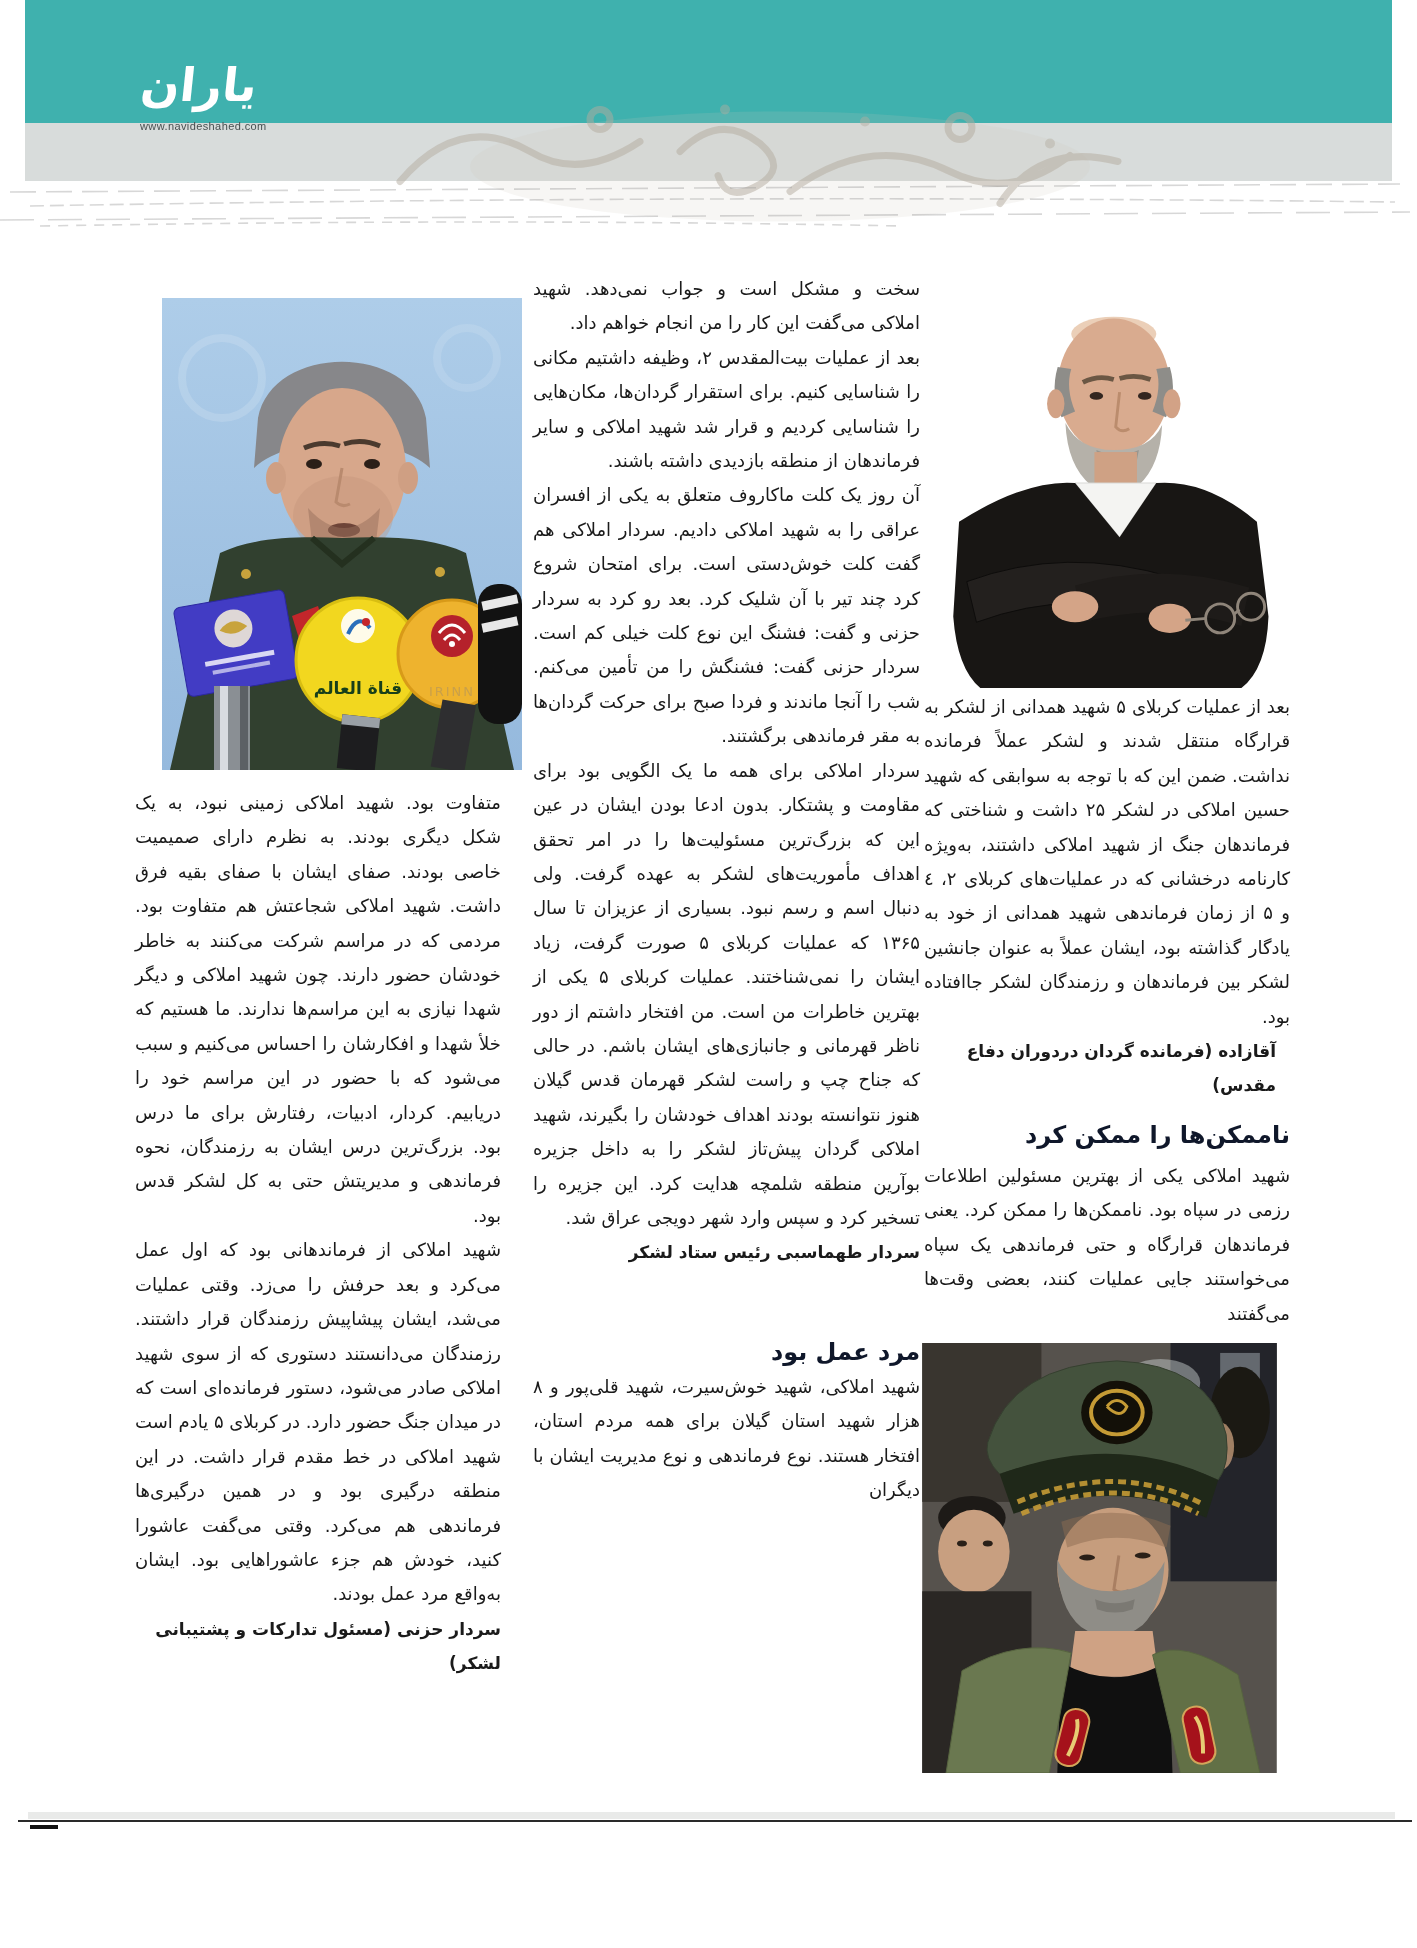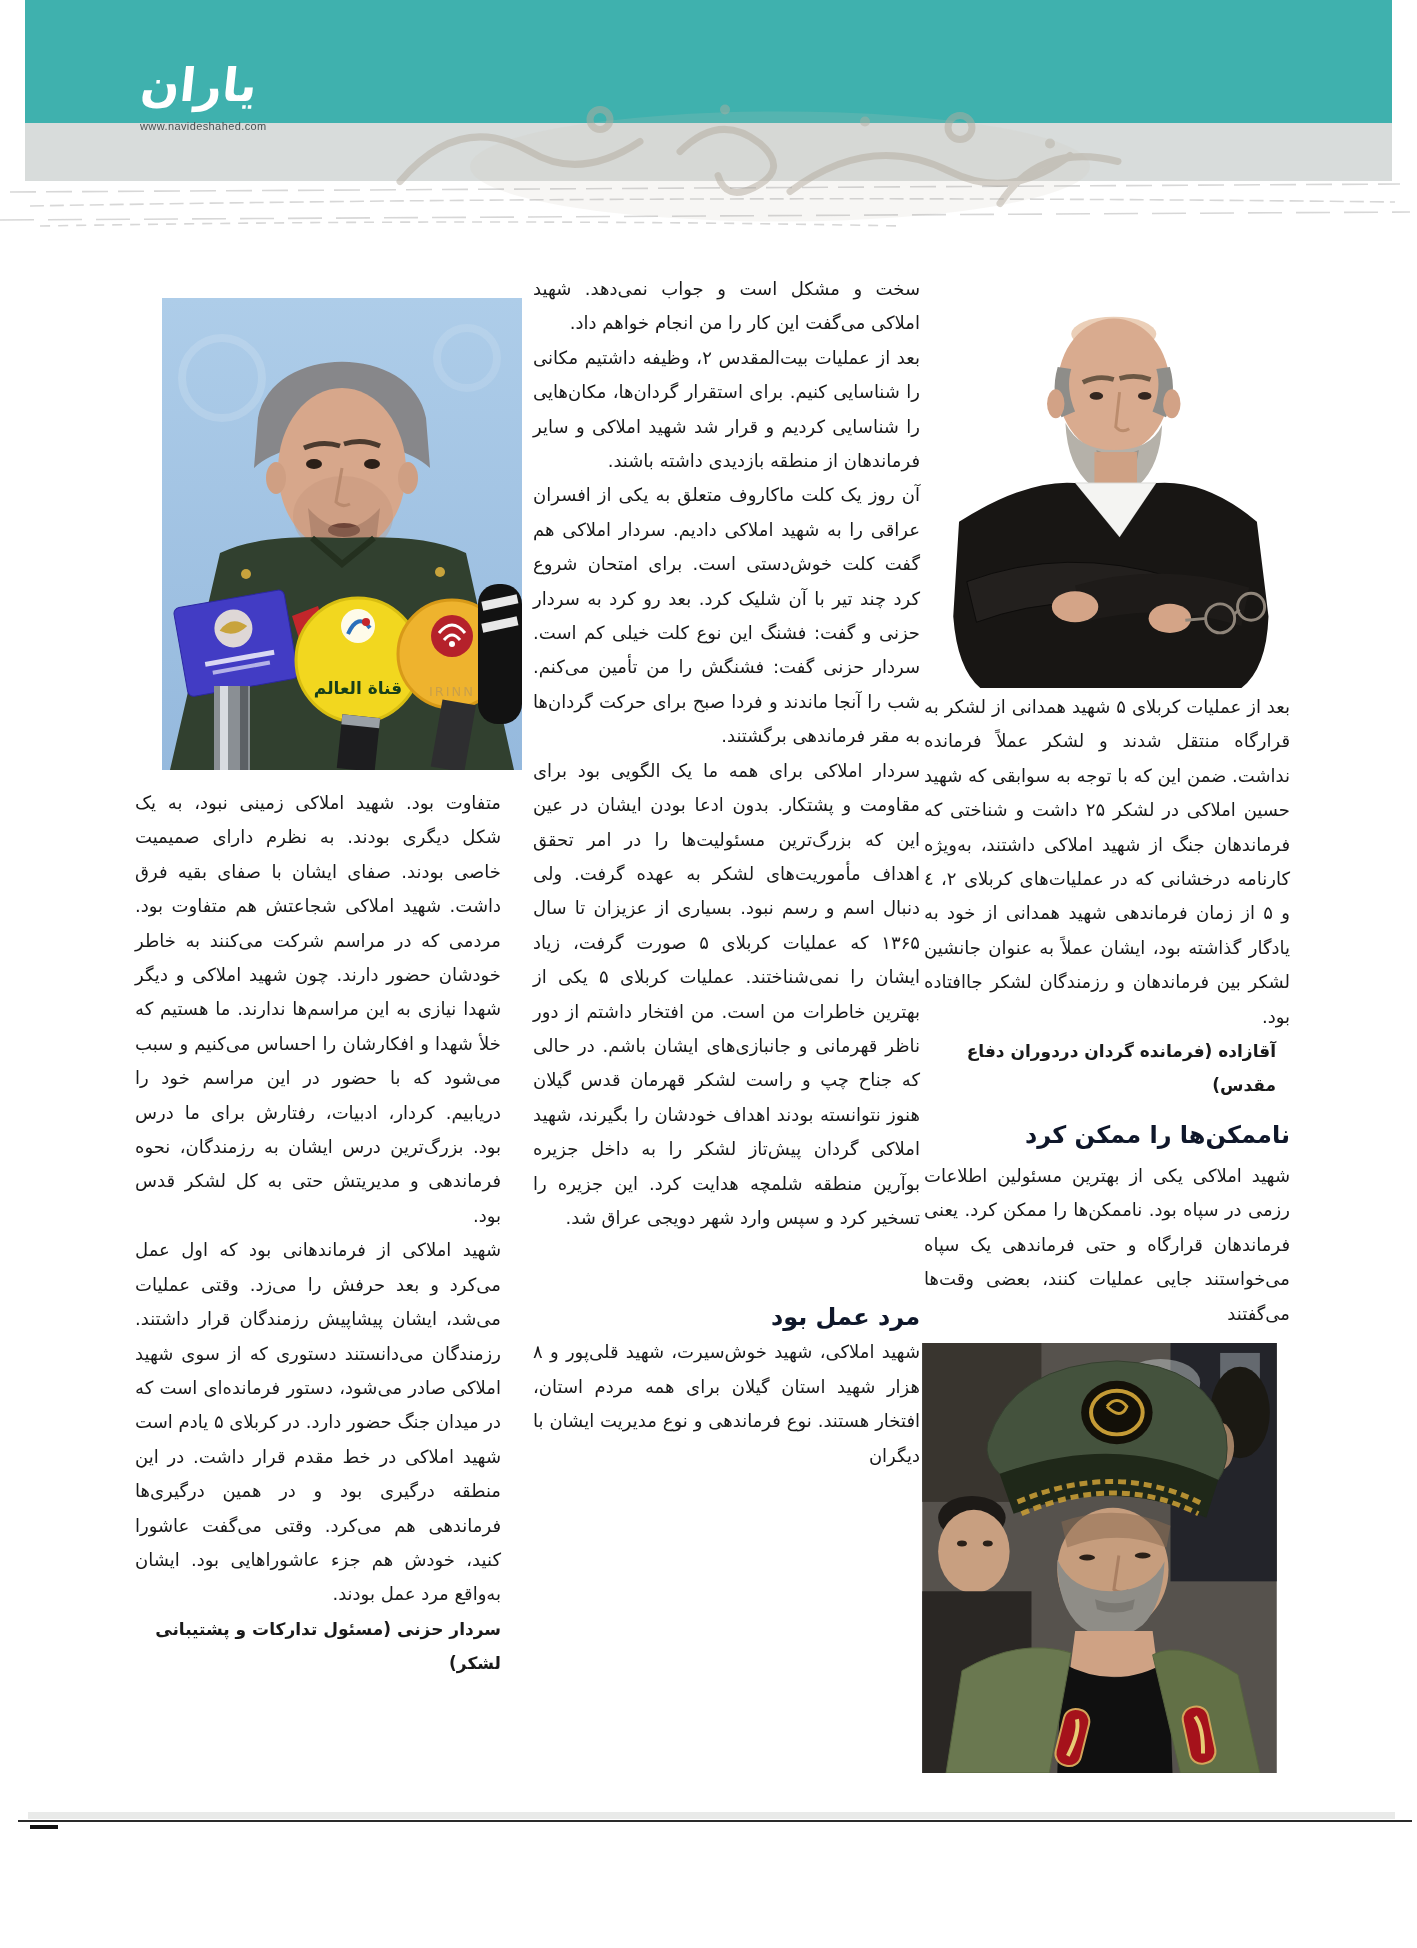--- a/index.html
+++ b/index.html
@@ -168,20 +168,21 @@
         <path d="M279,376 q6,12 0,38" fill="none" stroke="#e7cc74" stroke-width="4"></path>
       </g>
     </svg>
   </div>
 
   <div class="col col-middle body-text">
     <p>سخت و مشکل است و جواب نمی‌دهد. شهید املاکی می‌گفت این کار را من انجام خواهم داد.</p>
     <p>بعد از عملیات بیت‌المقدس ۲، وظیفه داشتیم مکانی را شناسایی کنیم. برای استقرار گردان‌ها، مکان‌هایی را شناسایی کردیم و قرار شد شهید املاکی و سایر فرماندهان از منطقه بازدیدی داشته باشند.</p>
     <p>آن روز یک کلت ماکاروف متعلق به یکی از افسران عراقی را به شهید املاکی دادیم. سردار املاکی هم گفت کلت خوش‌دستی است. برای امتحان شروع کرد چند تیر با آن شلیک کرد. بعد رو کرد به سردار حزنی و گفت: فشنگ این نوع کلت خیلی کم است. سردار حزنی گفت: فشنگش را من تأمین می‌کنم. شب را آنجا ماندند و فردا صبح برای حرکت گردان‌ها به مقر فرماندهی برگشتند.</p>
     <p>سردار املاکی برای همه ما یک الگویی بود برای مقاومت و پشتکار. بدون ادعا بودن ایشان در عین این که بزرگ‌ترین مسئولیت‌ها را در امر تحقق اهداف مأموریت‌های لشکر به عهده گرفت. ولی دنبال اسم و رسم نبود. بسیاری از عزیزان تا سال ۱۳۶۵ که عملیات کربلای ۵ صورت گرفت، زیاد ایشان را نمی‌شناختند. عملیات کربلای ۵ یکی از بهترین خاطرات من است. من افتخار داشتم از دور ناظر قهرمانی و جانبازی‌های ایشان باشم. در حالی که جناح چپ و راست لشکر قهرمان قدس گیلان هنوز نتوانسته بودند اهداف خودشان را بگیرند، شهید املاکی گردان پیش‌تاز لشکر را به داخل جزیره بوآرین منطقه شلمچه هدایت کرد. این جزیره را تسخیر کرد و سپس وارد شهر دویجی عراق شد.</p>
+    <div class="source">سردار طهماسبی رئیس ستاد لشکر</div>
     <div class="red-head">مرد عمل بود</div>
     <p>شهید املاکی، شهید خوش‌سیرت، شهید قلی‌پور و ۸ هزار شهید استان گیلان برای همه مردم استان، افتخار هستند. نوع فرماندهی و نوع مدیریت ایشان با دیگران</p>
   </div>
 
   <div class="col col-left">
 
     <svg class="photo press-photo" viewBox="0 0 360 472">
       <defs>
         <linearGradient id="sky" x1="0" y1="0" x2="0" y2="1">
           <stop offset="0" stop-color="#aecde9"></stop>

